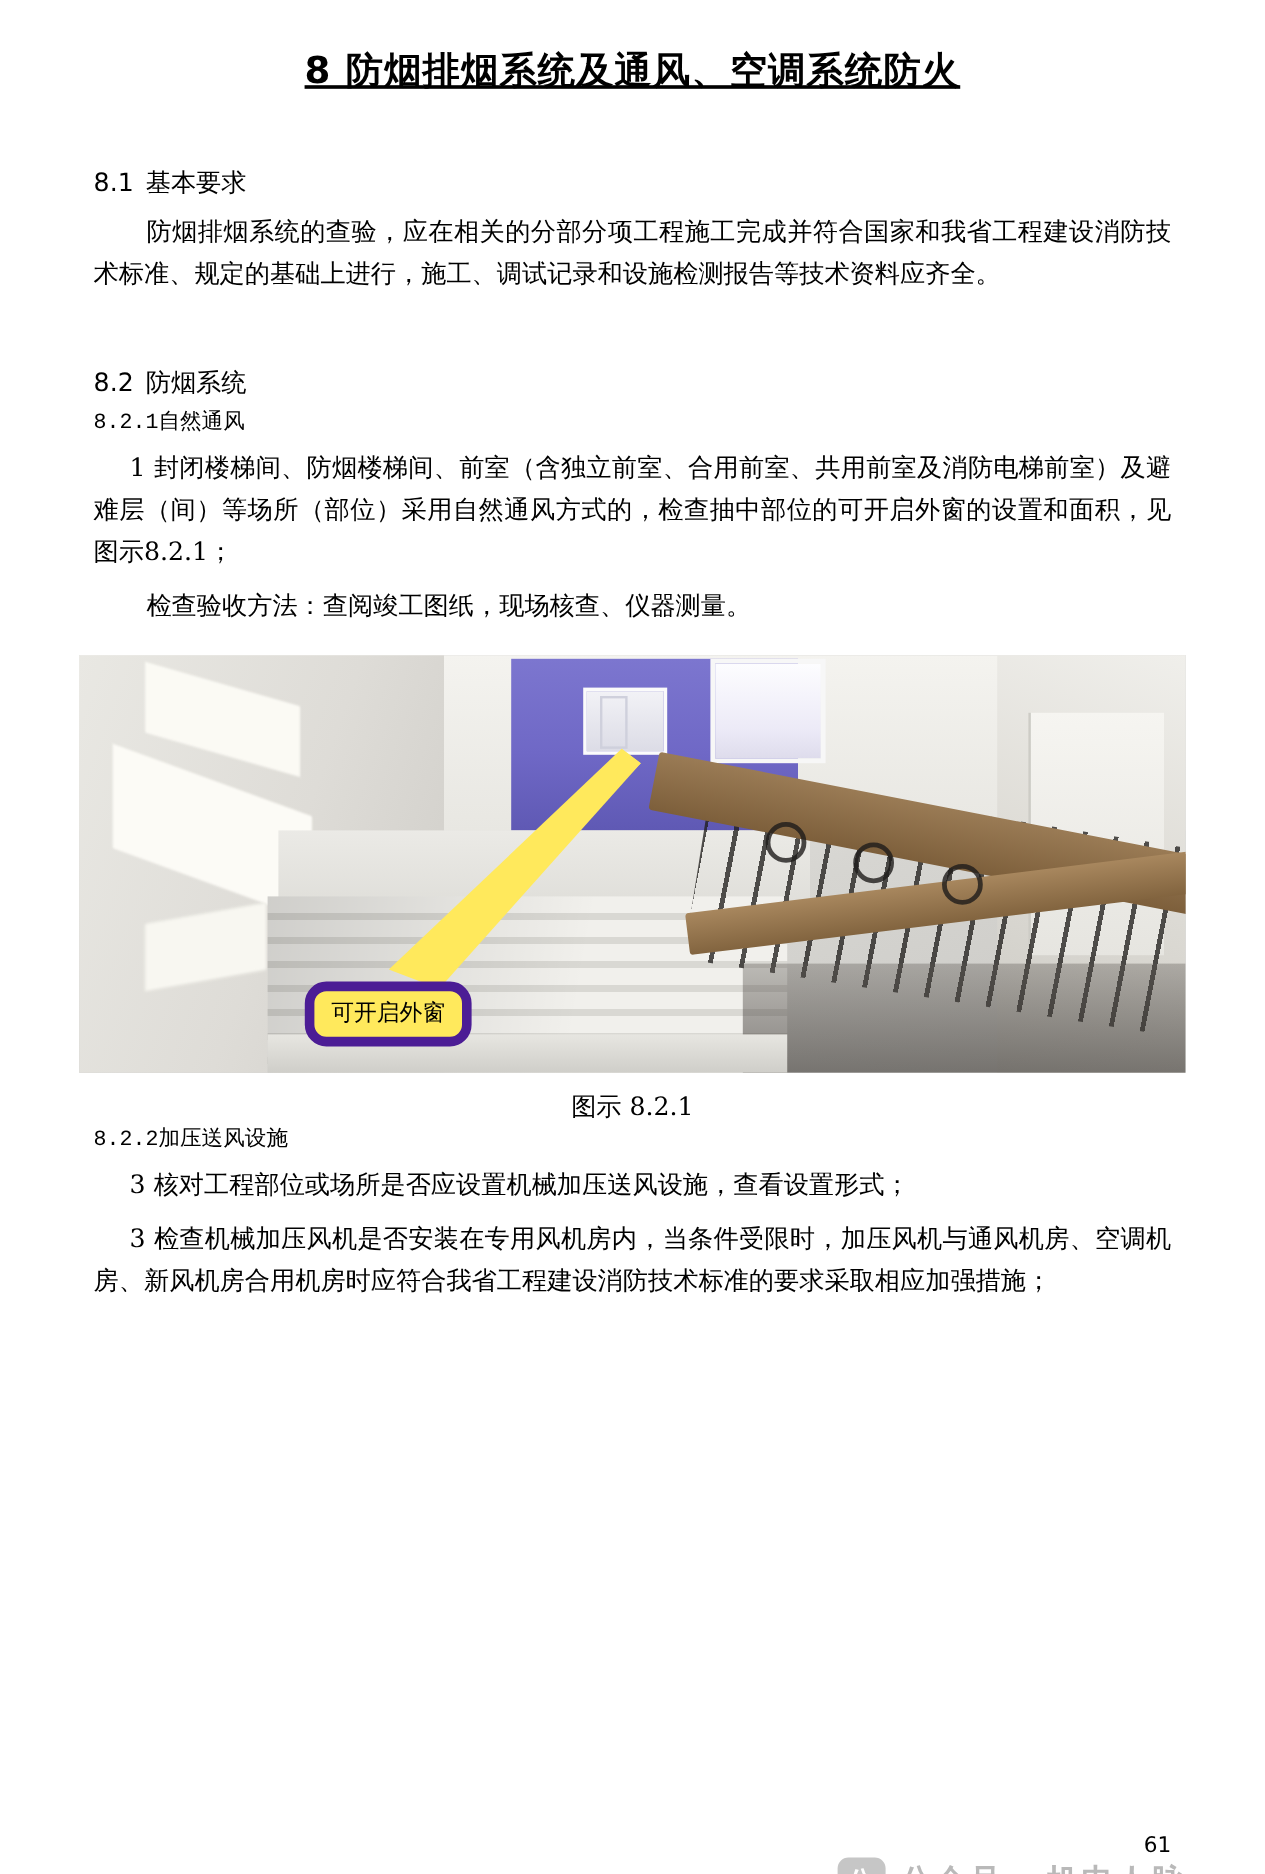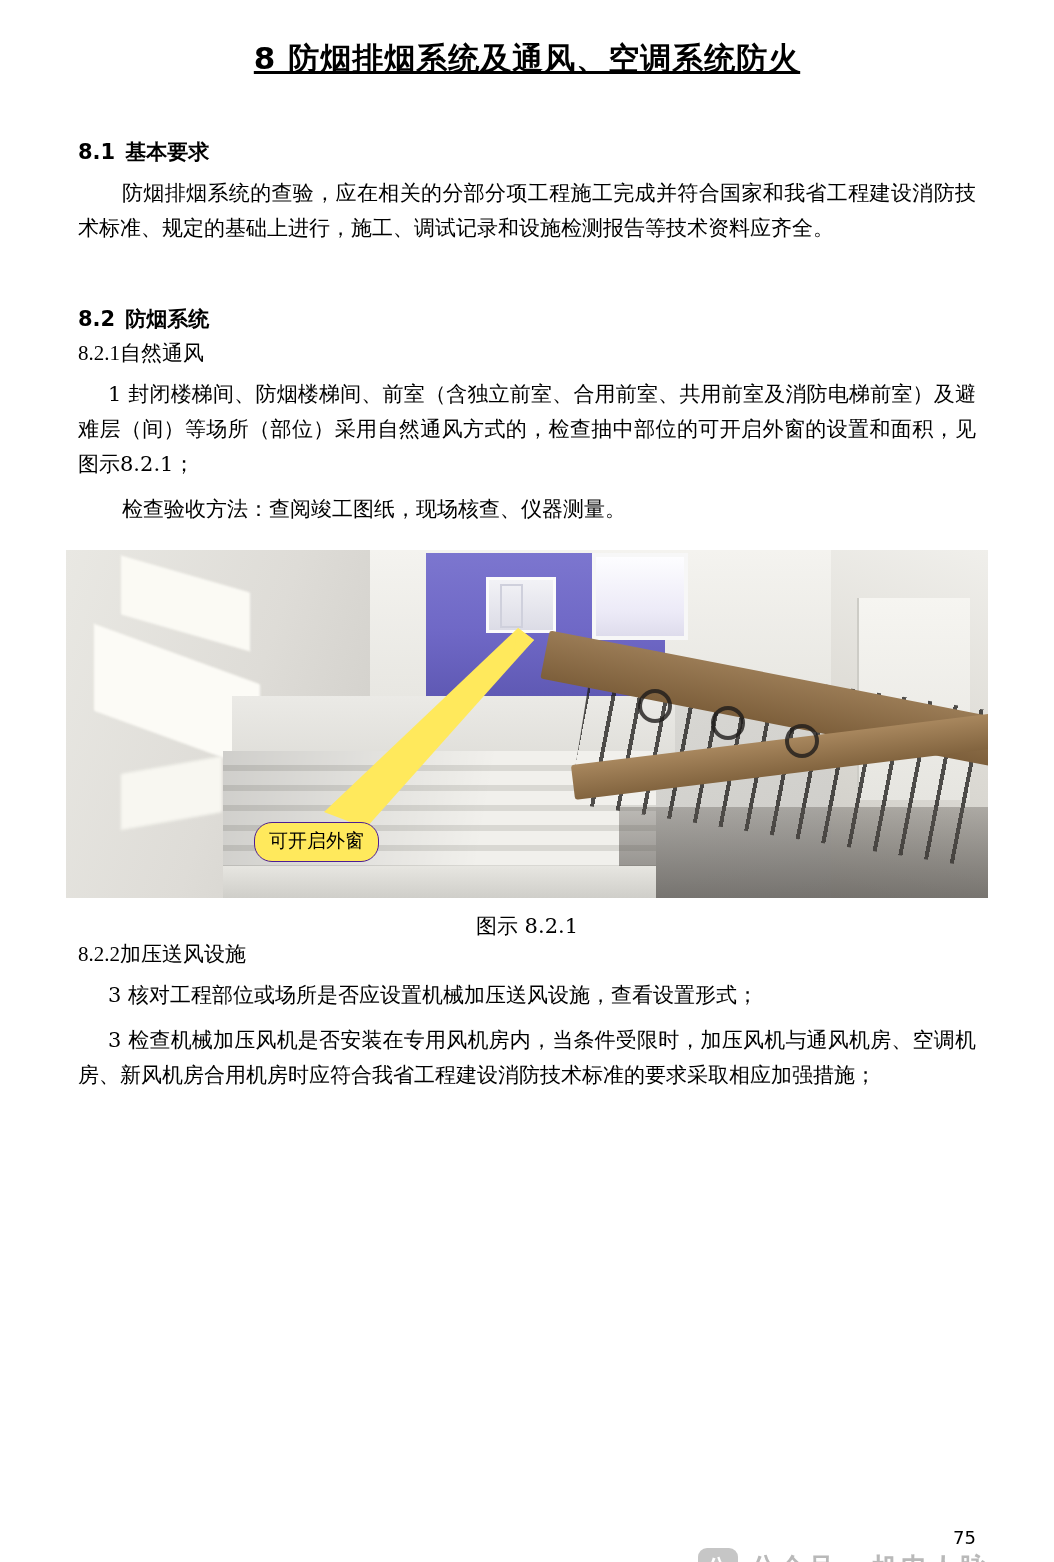--- a/index.html
+++ b/index.html
@@ -28,30 +28,30 @@
     margin: 38px 0 0 0;
     padding: 0 60px;
     text-decoration: underline;
   }
   .content {
     padding: 0 78px 0 78px;
     box-sizing: border-box;
   }
   .h2 {
     font-family: "DejaVu Sans", "Liberation Sans", sans-serif;
-    font-weight: bold;
+    font-weight: normal;
     font-size: 21px;
     margin-top: 58px;
     margin-bottom: 6px;
   }
   .h2 .num { margin-right: 10px; }
   .h3 {
-    font-size: 21px;
+    font-size: 18px;
     margin-bottom: 2px;
-    font-family: Liberation Serif, serif;
+    font-family: Liberation Mono, monospace;
   }
   p.para {
     font-size: 21px;
     line-height: 1.68;
     margin: 10px 0 0 0;
     text-align: justify;
     text-justify: inter-ideograph;
   }
   p.indent { text-indent: 44px; }
   p.indent-sm { text-indent: 30px; }
@@ -177,21 +177,21 @@
   .ph-bottomstep {
     position: absolute; left: 17%; bottom: 0; width: 47%; height: 9%;
     background: linear-gradient(180deg, #e7e6e1 0%, #cfcec9 100%);
   }
   .annot-svg { position: absolute; inset: 0; }
   .annot-label {
     position: absolute;
     left: 188px;
     top: 272px;
     background: #ffe95c;
-    border: 1px solid #4c1d95;
+    border: 8px solid #4c1d95;
     border-radius: 18px;
     padding: 5px 14px 7px 14px;
     font-size: 19px;
     font-family: "DejaVu Serif", "Liberation Serif", serif;
     color: #000;
     white-space: nowrap;
   }
   .fig-caption {
     font-size: 21px;
     margin-top: 14px;
@@ -284,20 +284,20 @@
       </div>
       <div class="fig-caption">图示 8.2.1</div>
     </div>
 
     <div class="h3">8.2.2加压送风设施</div>
     <p class="para indent-sm">3 核对工程部位或场所是否应设置机械加压送风设施，查看设置形式；</p>
     <p class="para indent-sm">3 检查机械加压风机是否安装在专用风机房内，当条件受限时，加压风机与通风机房、空调机房、新风机房合用机房时应符合我省工程建设消防技术标准的要求采取相应加强措施；</p>
 
   </div>
 
-  <div class="footer-pagenum">75</div>
+  <div class="footer-pagenum">61</div>
 
   <div class="watermark">
     <div class="wm-badge">公</div>
     <span>公众号 · 机电人脉</span>
   </div>
 
 </div>
 
 </body></html>

